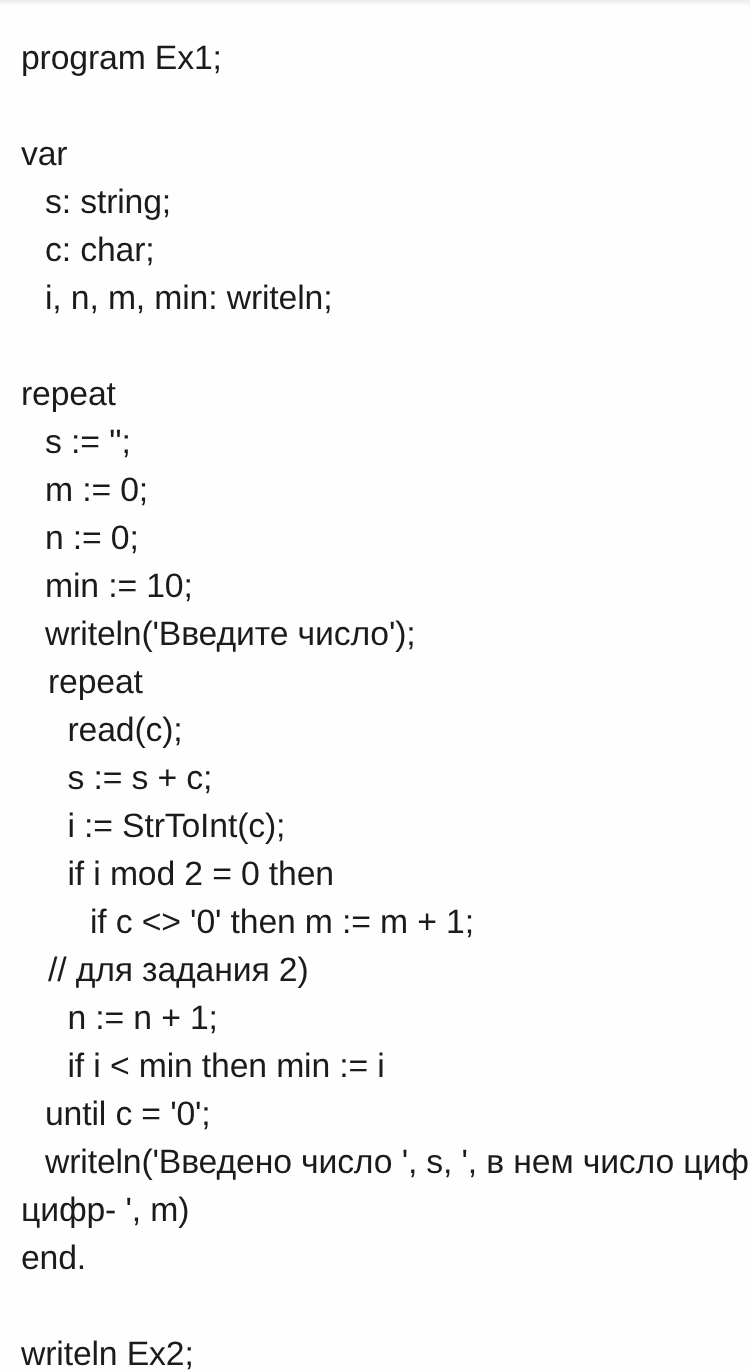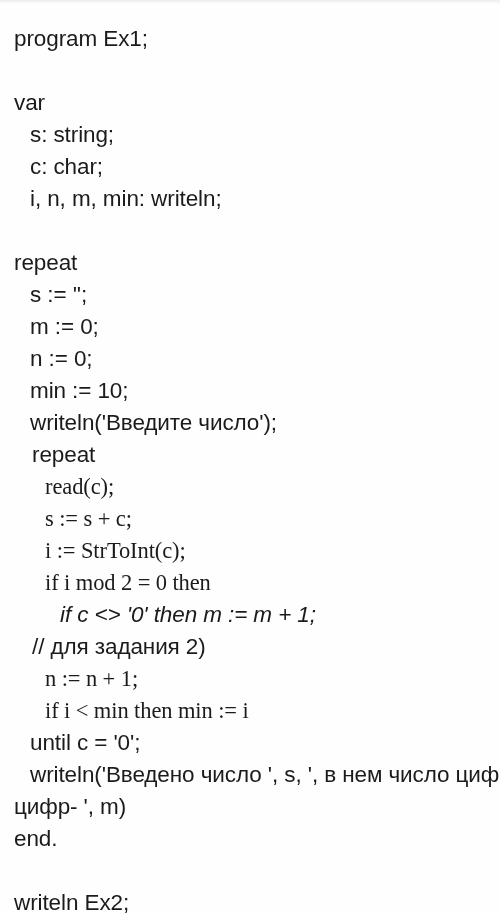--- a/index.html
+++ b/index.html
@@ -56,22 +56,22 @@
   }
 
   .code-line.blank {
     height: 32px;
   }
 
   
   .ind-0 { padding-left: 14px; }
   .ind-1 { padding-left: 30px; }
   .ind-2 { padding-left: 32px; }
-  .ind-3 { padding-left: 45px; font-family: Liberation Serif, serif; }
-  .ind-4 { padding-left: 60px; font-style: italic; }
+  .ind-3 { padding-left: 45px; }
+  .ind-4 { padding-left: 60px; }
 
   
   .clipped {
     width: 500px;
     overflow: hidden;
     text-overflow: clip;
   }
 </style>
 </head>
 <body>

